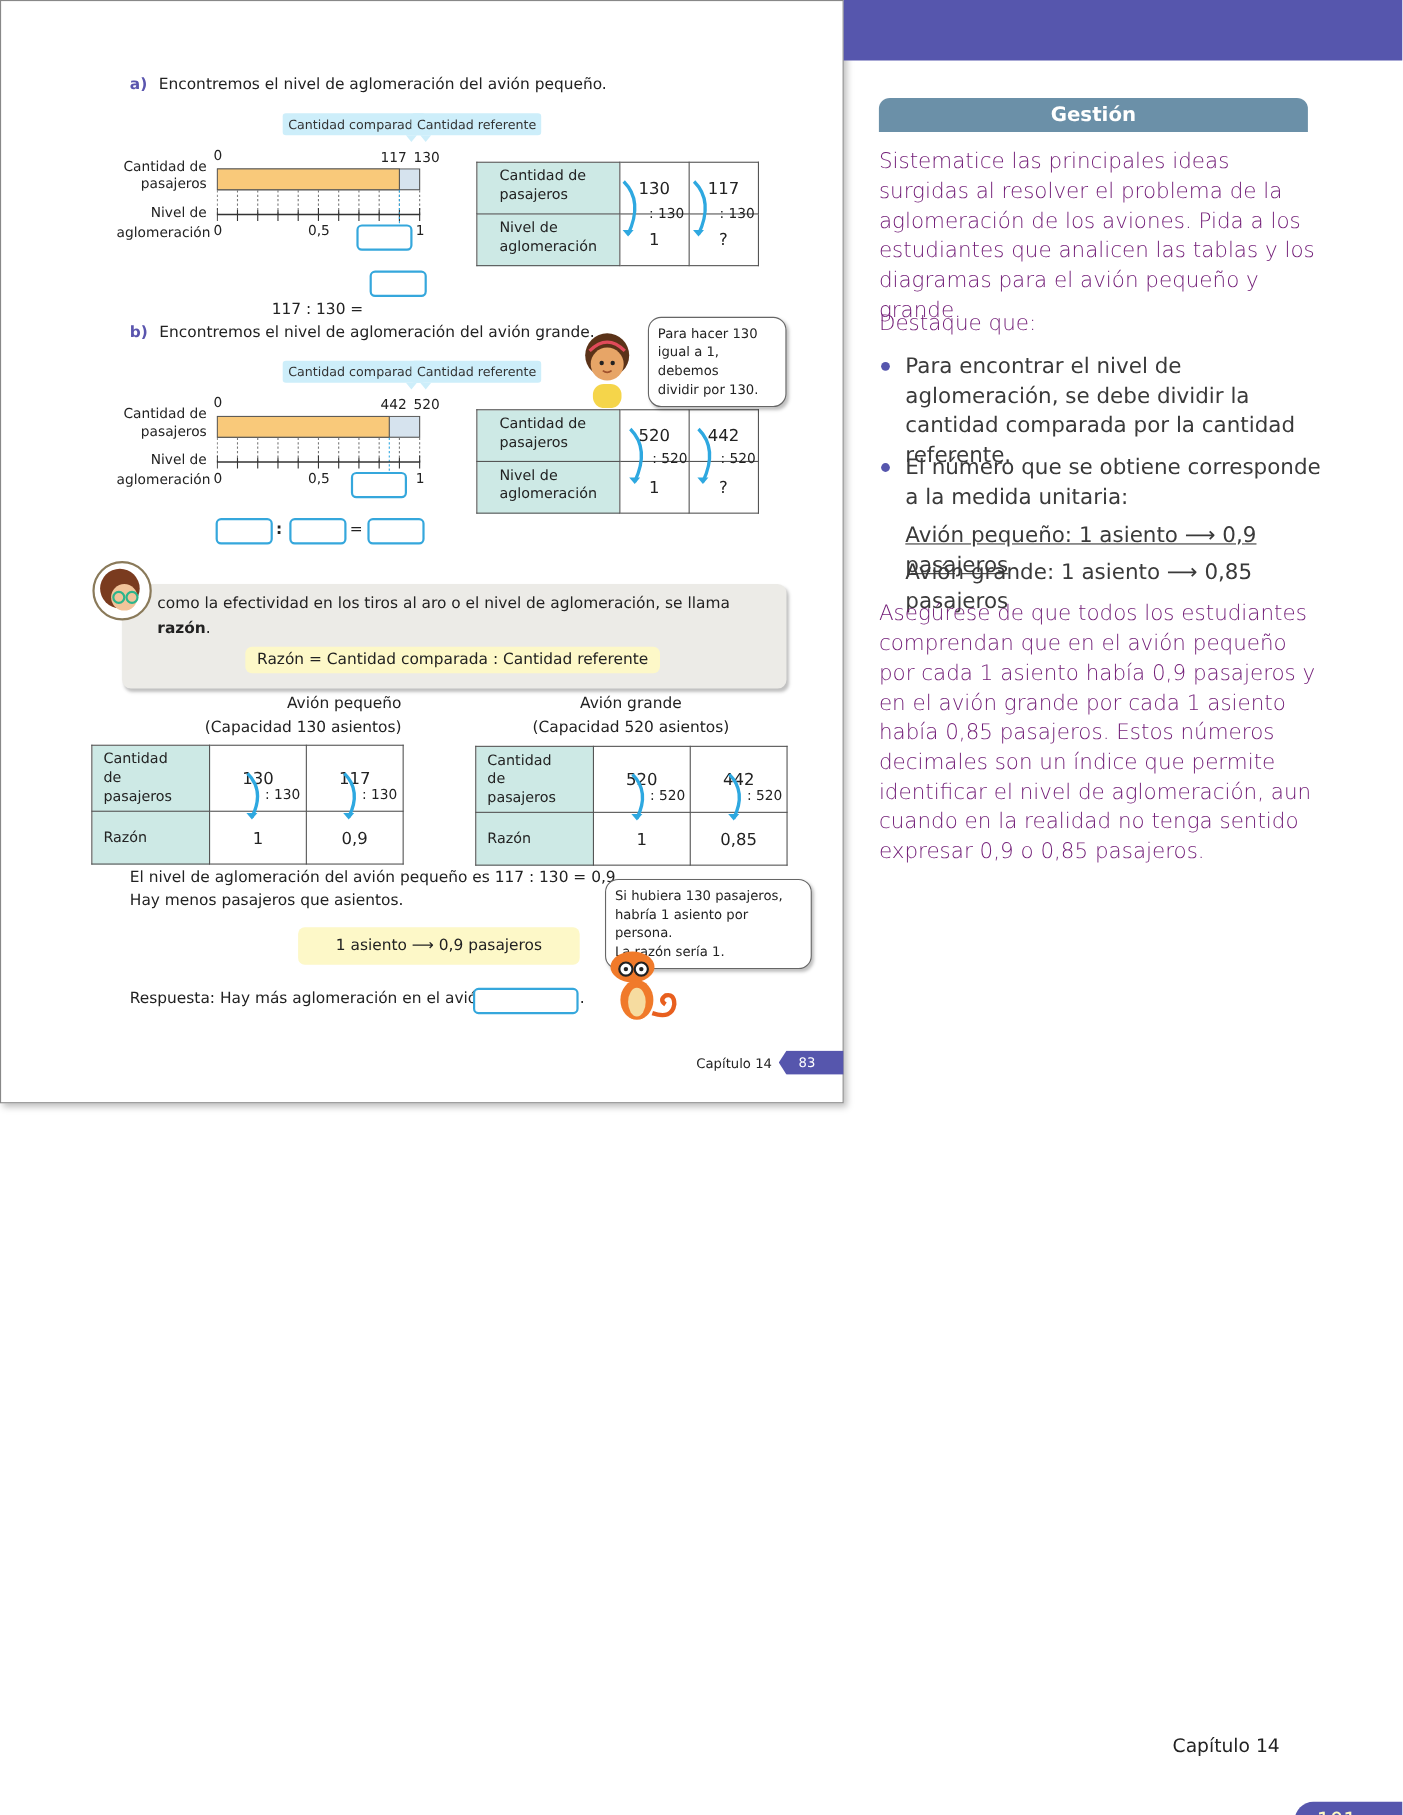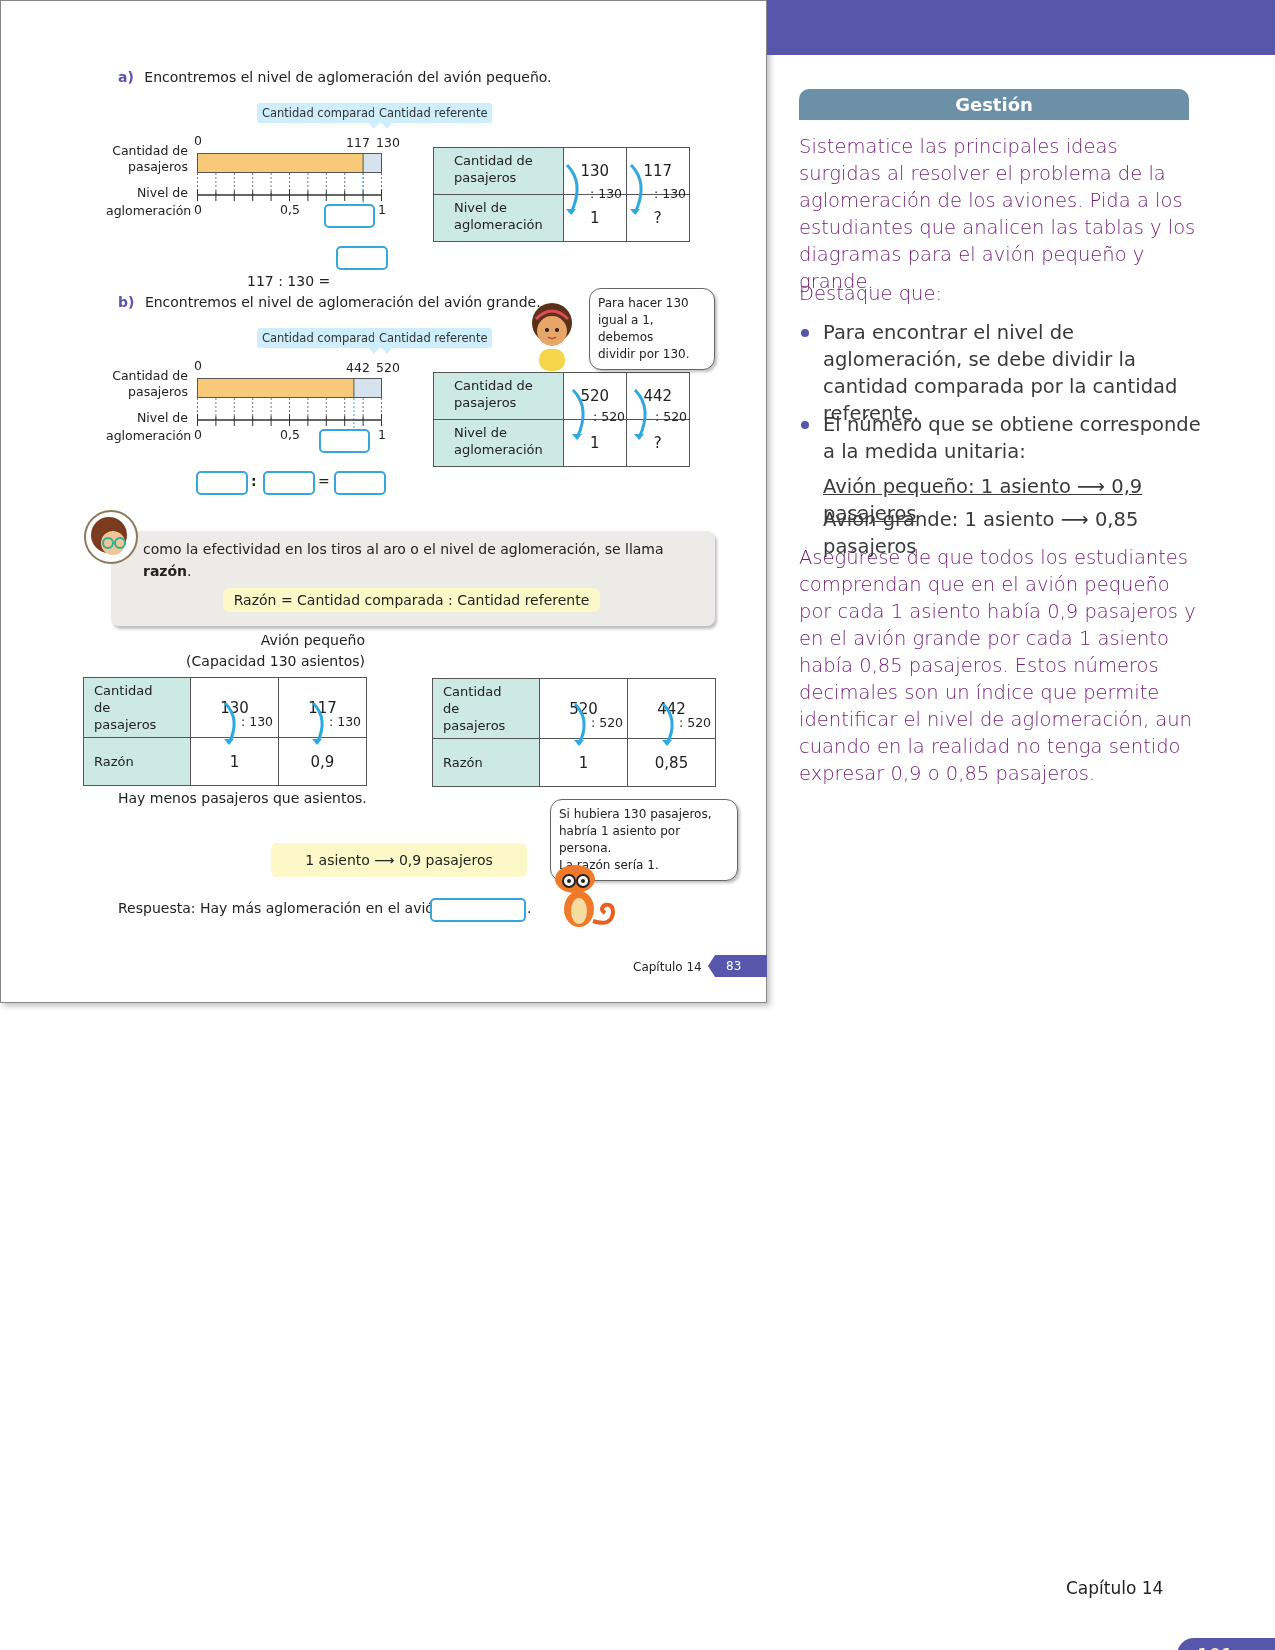--- a/index.html
+++ b/index.html
@@ -257,20 +257,24 @@
       <path d="M4 2 Q20 18 8 42" stroke="#2ea8e0" stroke-width="3" fill="none"></path>
       <path d="M3 38 L8 44 L13 38" fill="#2ea8e0"></path>
     </svg>
   <div class="arrowlbl" style="left:240px;top:713px;">: 130</div>
   <svg class="curve" style="left:308px;top:700px;" width="24" height="48">
       <path d="M4 2 Q20 18 8 42" stroke="#2ea8e0" stroke-width="3" fill="none"></path>
       <path d="M3 38 L8 44 L13 38" fill="#2ea8e0"></path>
     </svg>
   <div class="arrowlbl" style="left:328px;top:713px;">: 130</div>
 
+  <div class="abs lp" style="left:430px;top:629px;width:285px;text-align:center;line-height:21px;">
+    <div>Avión grande</div>
+    <div>(Capacidad 520 asientos)</div>
+  </div>
   <table class="rt" style="left:431px;top:677px;">
     <tbody>
         <tr style="height:48px;">
       <td class="hd" style="width:107px;padding-left:10px;">Cantidad de pasajeros</td>
       <td class="val" style="width:88px;">520</td>
       <td class="val" style="width:88px;">442</td>
     </tr>
     <tr style="height:48px;">
       <td class="hd" style="padding-left:10px;vertical-align:middle;">Razón</td>
       <td class="val">1</td>
@@ -283,20 +287,21 @@
       <path d="M3 38 L8 44 L13 38" fill="#2ea8e0"></path>
     </svg>
   <div class="arrowlbl" style="left:590px;top:714px;">: 520</div>
   <svg class="curve" style="left:658px;top:701px;" width="24" height="48">
       <path d="M4 2 Q20 18 8 42" stroke="#2ea8e0" stroke-width="3" fill="none"></path>
       <path d="M3 38 L8 44 L13 38" fill="#2ea8e0"></path>
     </svg>
   <div class="arrowlbl" style="left:678px;top:714px;">: 520</div>
 
   <div class="abs lp" style="left:117px;top:787px;line-height:21px;">
+    <div>El nivel de aglomeración del avión pequeño es 117 : 130 = 0,9.</div>
     <div>Hay menos pasajeros que asientos.</div>
   </div>
   <div class="yellow lp" style="left:270px;top:842px;width:256px;height:34px;line-height:34px;">1 asiento ⟶ 0,9 pasajeros</div>
 
   <div class="bubble" style="left:549px;top:798px;width:170px;">
     <div>Si hubiera 130 pasajeros,</div>
     <div>habría 1 asiento por persona.</div>
     <div>La razón sería 1.</div>
   </div>
   <svg class="abs" style="left:548px;top:860px;" width="76" height="70">

